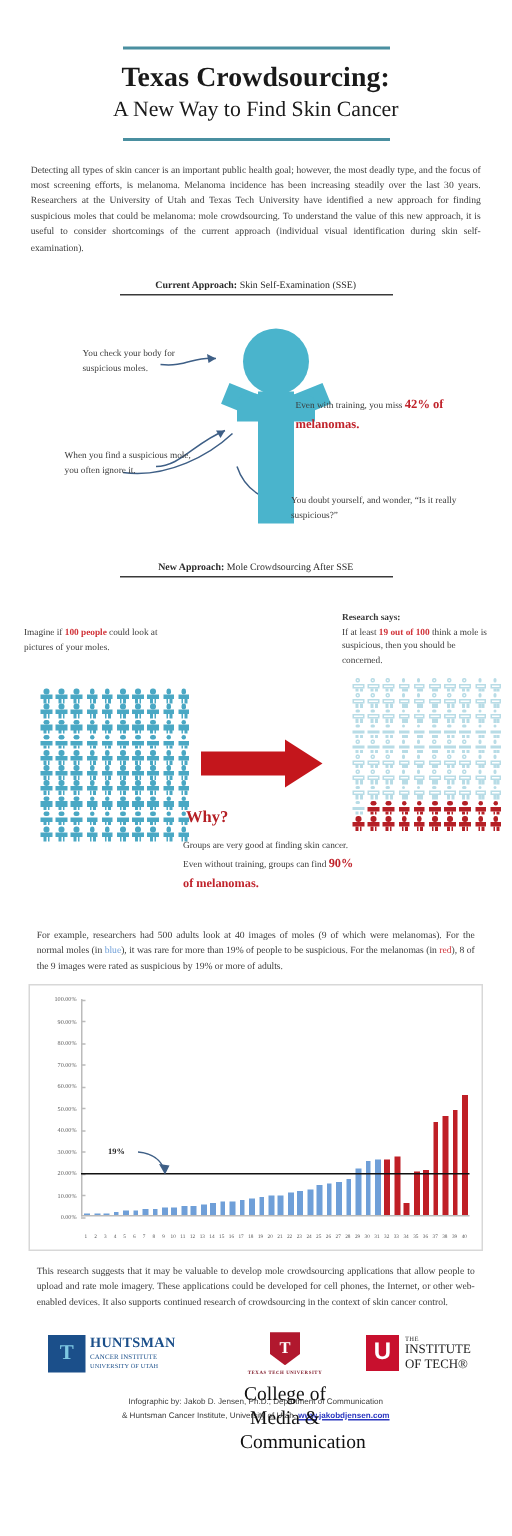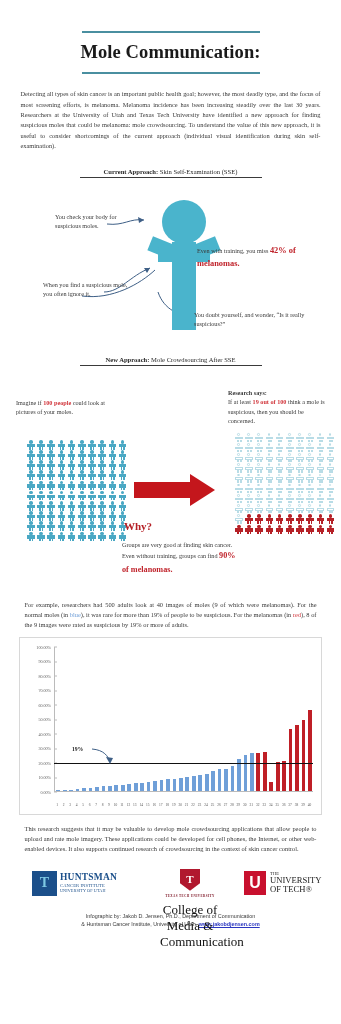--- a/index.html
+++ b/index.html
@@ -201,21 +201,22 @@
   }
   .credit a, .credit .link { color: #2a36c0; text-decoration: underline; font-weight: bold; }
 </style>
 </head>
 <body>
 
 <div class="page">
 
   <div class="title-block">
     <div class="title-rule"></div>
-    <div class="title-main">Mole Communication:</div>
+    <div class="title-main">Texas Crowdsourcing:</div>
+    <div class="title-sub">A New Way to Find Skin Cancer</div>
     <div class="title-rule title-rule-bottom"></div>
   </div>
 
   <div class="para intro">Detecting all types of skin cancer is an important public health goal; however, the most deadly type, and the focus of most screening efforts, is melanoma. Melanoma incidence has been increasing steadily over the last 30 years. Researchers at the University of Utah and Texas Tech University have identified a new approach for finding suspicious moles that could be melanoma: mole crowdsourcing. To understand the value of this new approach, it is useful to consider shortcomings of the current approach (individual visual identification during skin self-examination).</div>
 
   <div style="margin-top:16px;">
     <div class="section-head">
       <b>Current Approach:</b><span> Skin Self-Examination (SSE)</span>
     </div>
   </div>
@@ -1694,21 +1695,21 @@
       <div class="ttu-sub1">TEXAS TECH UNIVERSITY</div>
       <div class="ttu-sub2">College of Media &amp; Communication</div>
     </div>
 
     <div class="logo-utah">
       <div class="utah-mark">
           <span>U</span>
         </div>
       <div class="utah-text">
         <div class="utah-1">THE</div>
-        <div class="utah-2">UNIVERSITY</div>
+        <div class="utah-2">INSTITUTE</div>
         <div class="utah-3">OF TECH®</div>
       </div>
     </div>
   </div>
 
   <div class="credit">
     <div>Infographic by:  Jakob D. Jensen, Ph.D., Department of Communication</div>
     <div><span>&amp; Huntsman Cancer Institute, University of Utah, </span><span class="link">www.jakobdjensen.com</span></div>
   </div>
 

